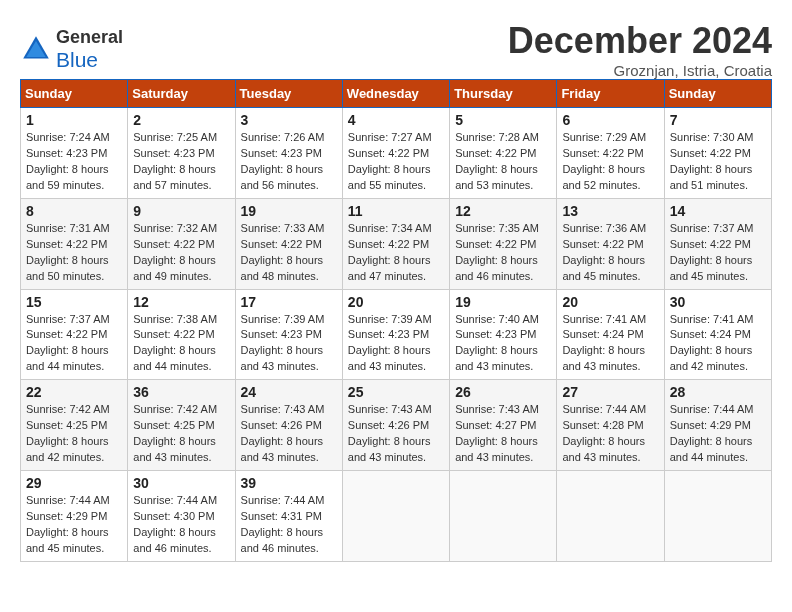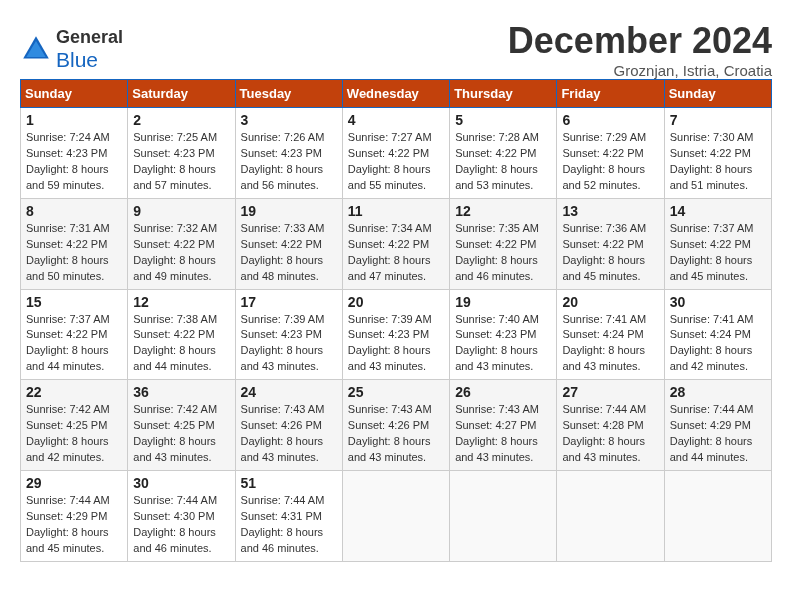--- a/index.html
+++ b/index.html
@@ -368,21 +368,21 @@
       </td>
         <td>
         <span class="day-num">30</span>
         <div class="day-info">
           Sunrise: 7:44 AM<br>
           Sunset: 4:30 PM<br>
           Daylight: 8 hours and 46 minutes.
         </div>
       </td>
         <td>
-        <span class="day-num">51</span>
+        <span class="day-num">39</span>
         <div class="day-info">
           Sunrise: 7:44 AM<br>
           Sunset: 4:31 PM<br>
           Daylight: 8 hours and 46 minutes.
         </div>
       </td>
         <td class="empty-cell"></td>
         <td class="empty-cell"></td>
         <td class="empty-cell"></td>
         <td class="empty-cell"></td>

